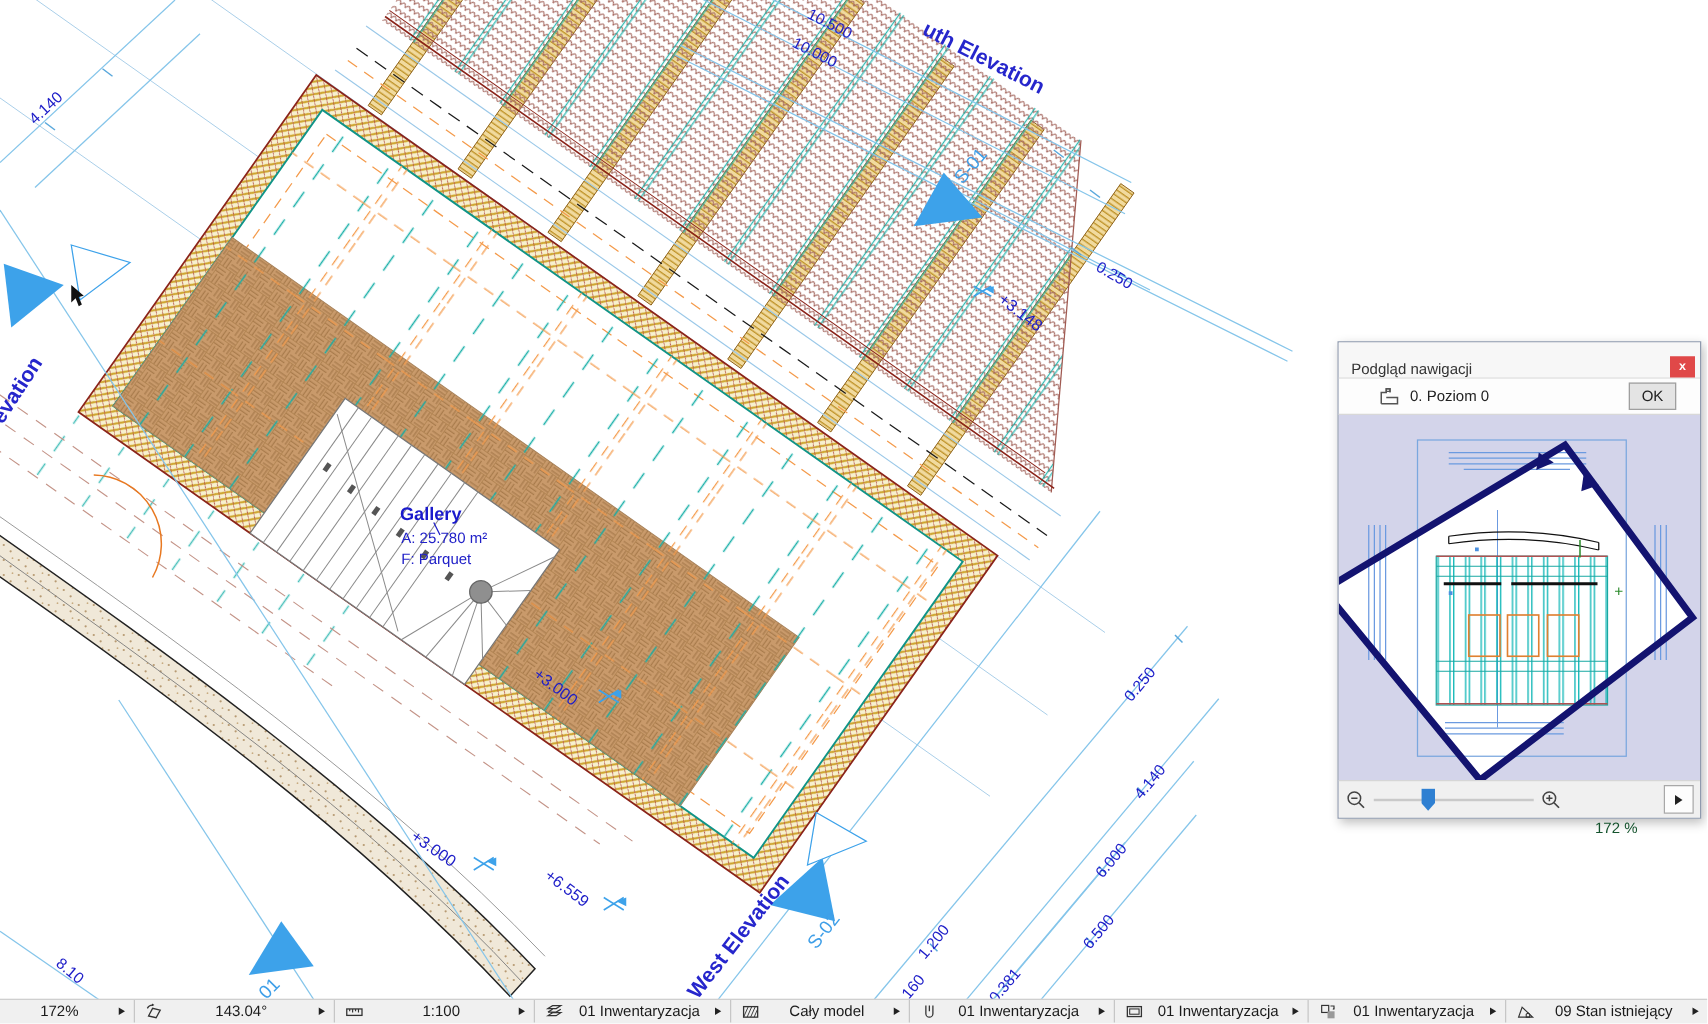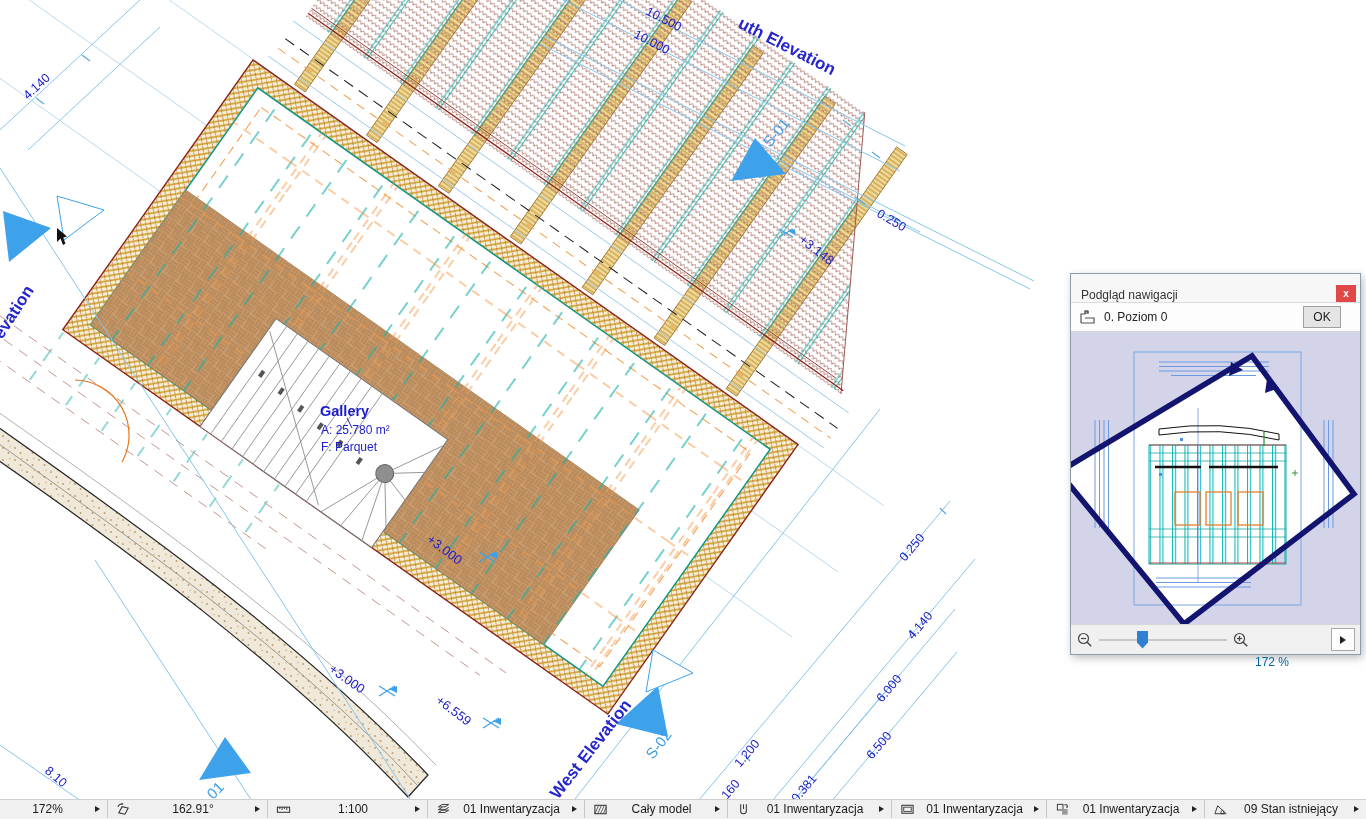--- a/index.html
+++ b/index.html
@@ -8,33 +8,33 @@
   #stage{position:relative;width:1366px;height:819px;overflow:hidden;background:#fff;}
   #plan-svg{position:absolute;left:0;top:0;}
 
   
   .palette{position:absolute;left:1070px;top:273px;width:289px;background:#f4f4f4;
            border:1px solid #8f9aae;box-shadow:2px 3px 8px rgba(0,0,0,.25);font-size:12px;color:#222;}
   .pal-title{height:28px;display:flex;align-items:flex-end;background:#f7f7f7;border-bottom:1px solid #dcdcdc;}
   .pal-title-text{flex:1;padding-left:10px;color:#333;}
   .pal-close{width:20px;height:17px;margin-right:4px;background:#e04848;color:#fff;font-weight:bold;
              font-size:10px;display:flex;align-items:center;justify-content:center;cursor:default;}
-  .pal-row{height:28px;display:flex;align-items:center;background:#fdfdfd;border-bottom:1px solid #d8d8d8;}
+  .pal-row{height:28px;display:flex;align-items:center;background:#fdfdfd;border-bottom:1px solid #d8d8d8;padding-left:24px;}
   .pal-row .story-ic{margin:0 8px 0 8px;}
   .pal-row-label{flex:1;}
   .ok-btn{width:36px;height:20px;margin-right:19px;background:#e4e4e4;border:1px solid #9f9f9f;
           display:flex;align-items:center;justify-content:center;font-size:12px;}
   .pal-preview{height:292px;overflow:hidden;background:#d3d4ea;}
   .pal-bottom{height:29px;display:flex;align-items:center;background:#f0f0f0;border-top:1px solid #d6d6d6;}
   .mag{margin:0 6px;}
   .slider{position:relative;width:128px;height:18px;}
   .slider .track{position:absolute;left:0;right:0;top:8px;height:2px;background:#c9c9c9;}
   .slider .thumb{position:absolute;left:38px;top:0;width:11px;height:18px;background:#2f80d2;
                  clip-path:polygon(0 0,100% 0,100% 66%,50% 100%,0 66%);}
-  .pal-zoom-val{flex:1;text-align:left;color:#0369a1;margin-top:44px;}
+  .pal-zoom-val{flex:1;text-align:center;color:#14532d;margin-top:44px;}
   .pal-next{width:22px;height:21px;margin-right:5px;background:#fdfdfd;border:1px solid #a8a8a8;
             display:flex;align-items:center;justify-content:center;}
   .tri-right{width:0;height:0;border-top:4px solid transparent;border-bottom:4px solid transparent;border-left:6px solid #222;}
 
   
   .statusbar{position:absolute;left:0;bottom:0;width:1366px;height:19px;background:#f0f0f0;
              border-top:1px solid #cfcfcf;display:flex;font-size:12px;color:#1a1a1a;}
   .sb-item{display:flex;align-items:center;border-right:1px solid #c6c6c6;box-sizing:border-box;height:18px;}
   .sb-item svg{margin-left:8px;flex:0 0 auto;}
   .sb-label{flex:1;text-align:center;white-space:nowrap;overflow:hidden;}
@@ -368,21 +368,21 @@
   <div class="sb-item" style="width:108px">
     <span class="sb-label">172%</span>
     <span class="sb-arrow"></span>
   </div>
   <div class="sb-item" style="width:160px">
     <svg width="15" height="15" viewBox="0 0 16 16">
       <path d="M3 11.5 L6.5 5 L13 6.5 L9.5 13 Z" fill="none" stroke="#333" stroke-width="1.1"></path>
       <path d="M2 5 Q3.5 1.8 7 2.2" fill="none" stroke="#333" stroke-width="1.1"></path>
       <path d="M6 0.8 l2 1.3 l-2.2 1.1 z" fill="#333"></path>
     </svg>
-    <span class="sb-label">162.91°</span>
+    <span class="sb-label">143.04°</span>
     <span class="sb-arrow"></span>
   </div>
   <div class="sb-item" style="width:160px">
     <svg width="15" height="15" viewBox="0 0 16 16">
       <rect x="1.5" y="5.5" width="13" height="5.5" fill="none" stroke="#333" stroke-width="1.1"></rect>
       <path d="M4 5.5 v2 M6.5 5.5 v3 M9 5.5 v2 M11.5 5.5 v3" stroke="#333" stroke-width="1"></path>
     </svg>
     <span class="sb-label">1:100</span>
     <span class="sb-arrow"></span>
   </div>

